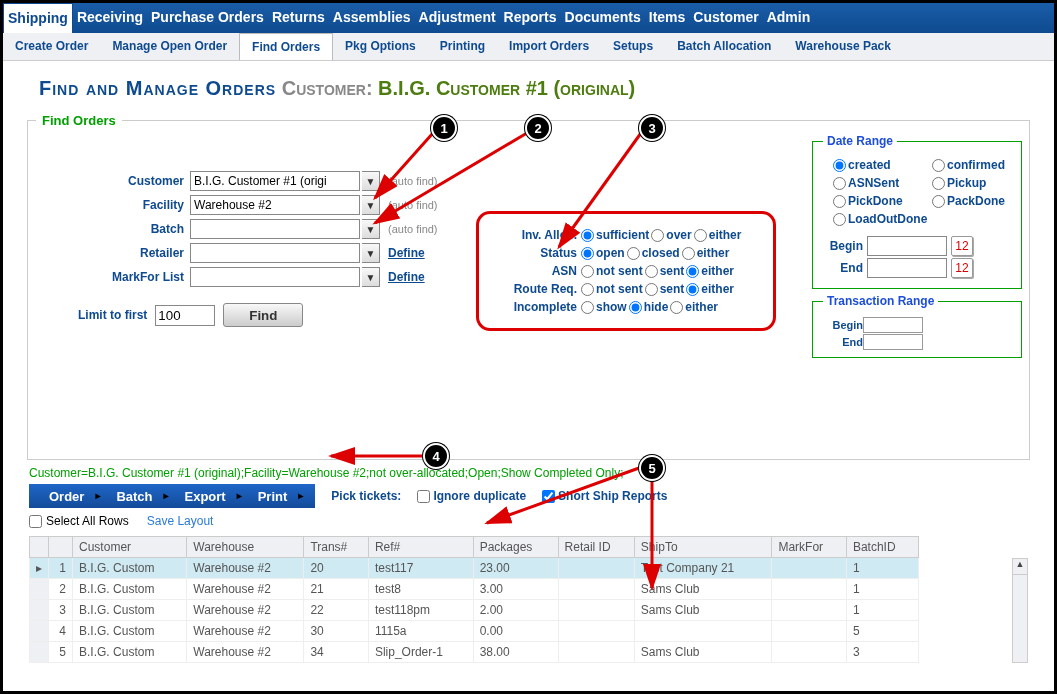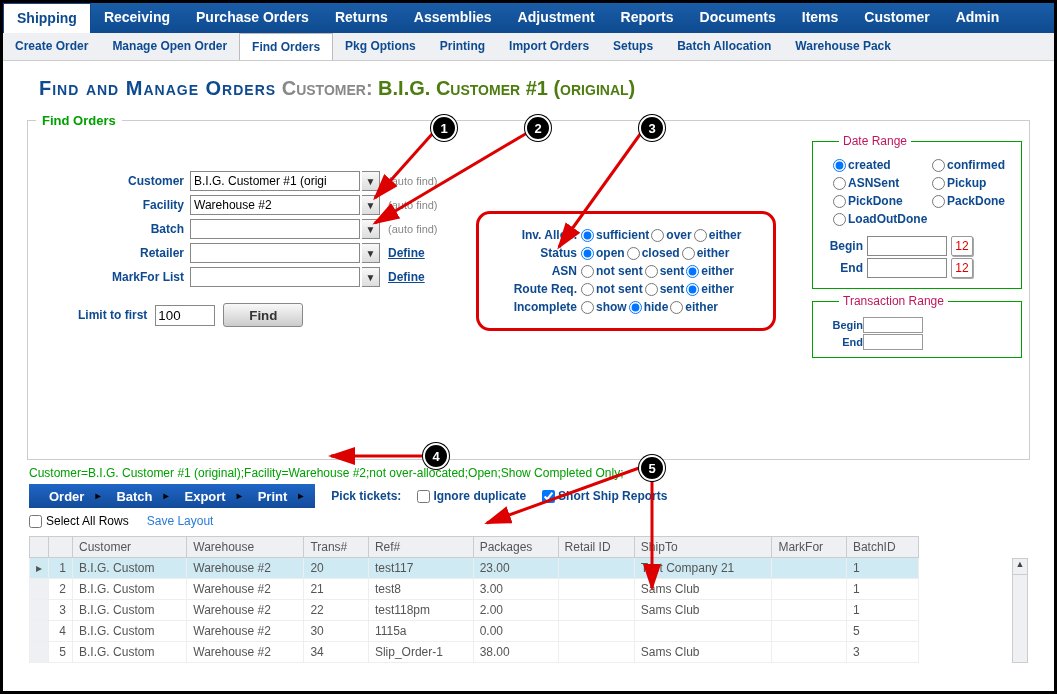--- a/index.html
+++ b/index.html
@@ -1,20 +1,20 @@
 <!DOCTYPE html>
 <html><head>
 <meta charset="utf-8">
 <style>
 * { box-sizing: border-box; margin: 0; padding: 0; }
 body { font-family: Verdana, Arial, sans-serif; font-size: 12px; background: #fff; width: 1057px; height: 694px; position: relative; border: 3px solid #000; }
 
 
 .topnav { background: linear-gradient(#1a5da8,#0e4a8f); height: 30px; display: flex; }
-.topnav .tab { color: #fff; font-weight: bold; padding: 6px 13px; font-size: 14px; cursor: pointer; }
+.topnav .tab { color: #fff; font-weight: bold; padding: 6px 4px; font-size: 14px; cursor: pointer; }
 .topnav .tab.active { background: #fff; color: #0e4a8f; border: 1px solid #0e4a8f; border-bottom: none; }
 
 
 .subnav { background: #eef0f4; height: 28px; display: flex; border-bottom: 1px solid #ccc; }
 .subnav .sub { color: #0e4a8f; font-weight: bold; padding: 6px 12px; font-size: 12px; cursor: pointer; }
 .subnav .sub.active { background: #fff; border: 1px solid #bbb; border-bottom: none; }
 
 
 .pagetitle { padding: 16px 36px 12px; font-variant: small-caps; font-size: 20px; }
 .pagetitle .main { color: #0e4a8f; font-weight: bold; letter-spacing: 1px; }
@@ -38,21 +38,21 @@
 .filterbox { position: absolute; left: 448px; top: 90px; width: 300px; border: 3px solid #d00; border-radius: 14px; padding: 10px 8px; background: #fff; }
 .filterrow { display: grid; grid-template-columns: 90px 1fr; align-items: center; margin: 4px 0; gap: 4px; }
 .filterrow .flbl { text-align: right; font-weight: bold; color: #0e4a8f; font-size: 12px; }
 .radios { display: flex; gap: 2px; }
 .radios label { color: #0e4a8f; font-weight: bold; font-size: 12px; display: flex; align-items: center; gap: 2px; }
 .radios input { margin: 0; }
 
 
 .right-panel { position: absolute; left: 784px; top: 20px; width: 210px; }
 .dr-fieldset { border: 1px solid #00a000; padding: 16px 10px 8px; position: relative; margin-bottom: 12px; }
-.dr-legend { position: absolute; top: -8px; left: 26px; background: #fff; color: #be185d; font-weight: normal; padding: 0 4px; }
+.dr-legend { position: absolute; top: -8px; left: 10px; background: #fff; color: #1d4ed8; font-weight: bold; padding: 0 4px; }
 .dr-radios { display: grid; grid-template-columns: 1fr 1fr; gap: 4px 10px; margin-bottom: 10px; }
 .dr-radios label { color: #0e4a8f; font-weight: bold; font-size: 12px; display: flex; align-items: center; gap: 2px; padding-left: 10px; }
 .dr-dates .drow { display: flex; align-items: center; gap: 4px; margin: 2px 0; }
 .dr-dates .drow .l { color: #0e4a8f; font-weight: bold; width: 40px; text-align: right; }
 .calicon { width: 22px; height: 20px; background: #fff; border: 1px solid #999; display: flex; align-items: center; justify-content: center; font-size: 12px; color: #d00; border-radius: 2px; box-shadow: 1px 1px 0 #aaa; }
 
 .tr-fieldset { border: 1px solid #00a000; padding: 14px 10px 6px; position: relative; }
 .tr-fieldset .trow { display: flex; align-items: center; margin: 1px 0; }
 .tr-fieldset .trow .l { color: #0e4a8f; font-weight: bold; width: 40px; text-align: right; font-size: 11px; }
 .tr-fieldset input { width: 60px; border: 1px solid #999; height: 16px; font-size: 11px; }

